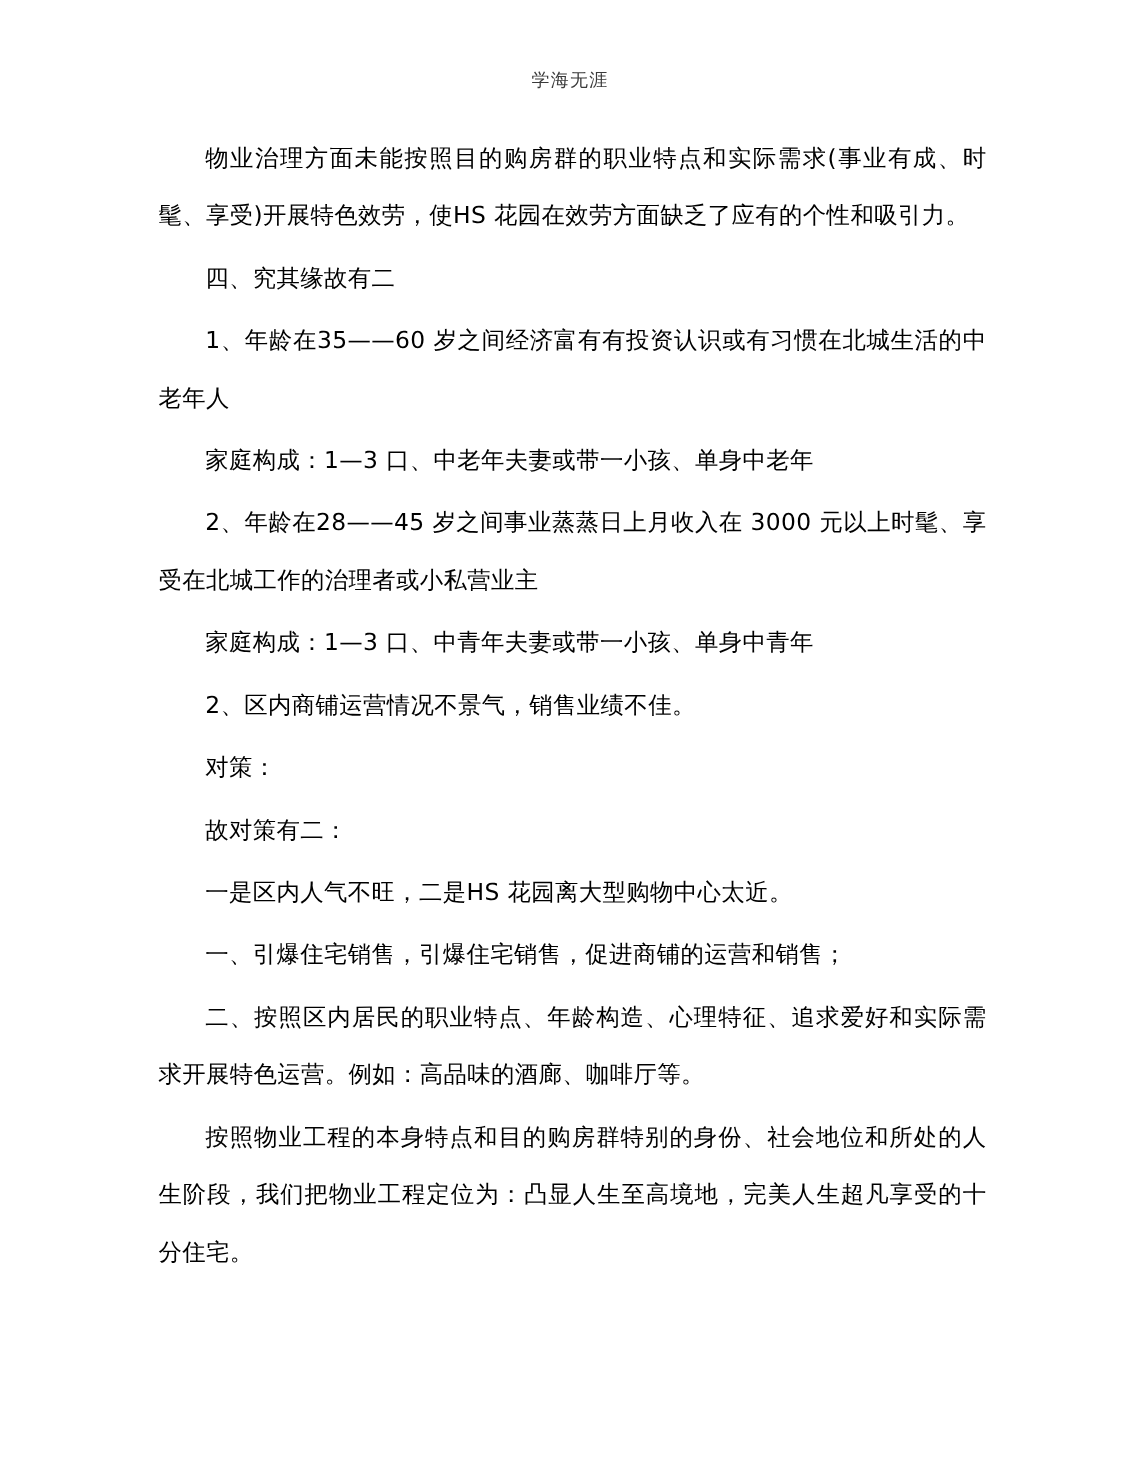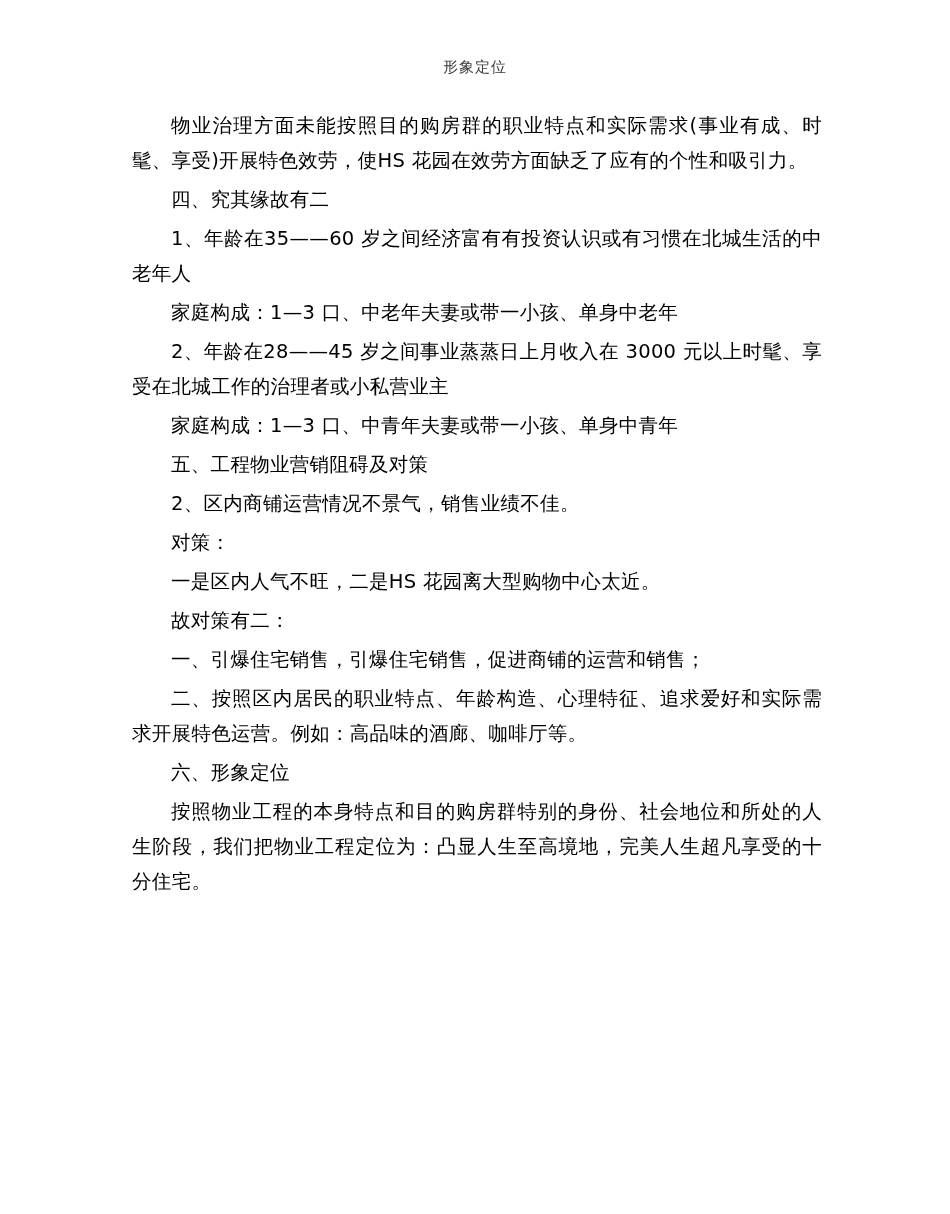--- a/index.html
+++ b/index.html
@@ -34,47 +34,45 @@
   }
   .content {
     position: absolute;
     top: 108px;
     left: 132px;
     width: 690px;
   }
   p {
     margin: 0 0 4px 0;
     font-size: 19.5px;
-    line-height: 35px;
+    line-height: 48px;
     text-align: justify;
     text-justify: inter-ideograph;
     letter-spacing: 0.3px;
     font-family: "DejaVu Sans", "Liberation Sans", sans-serif;
     font-weight: normal;
     color: #000000;
   }
   p.indent {
     text-indent: 2em;
   }
 </style>
 </head>
 <body>
 
 <div class="page">
-  <div class="header">形象定位</div>
+  <div class="header">学海无涯</div>
   <div class="content">
     <p class="indent">物业治理方面未能按照目的购房群的职业特点和实际需求(事业有成、时髦、享受)开展特色效劳，使HS 花园在效劳方面缺乏了应有的个性和吸引力。</p>
     <p class="indent">四、究其缘故有二</p>
     <p class="indent">1、年龄在35——60 岁之间经济富有有投资认识或有习惯在北城生活的中老年人</p>
     <p class="indent">家庭构成：1—3 口、中老年夫妻或带一小孩、单身中老年</p>
     <p class="indent">2、年龄在28——45 岁之间事业蒸蒸日上月收入在 3000 元以上时髦、享受在北城工作的治理者或小私营业主</p>
     <p class="indent">家庭构成：1—3 口、中青年夫妻或带一小孩、单身中青年</p>
-    <p class="indent">五、工程物业营销阻碍及对策</p>
     <p class="indent">2、区内商铺运营情况不景气，销售业绩不佳。</p>
     <p class="indent">对策：</p>
+    <p class="indent">故对策有二：</p>
     <p class="indent">一是区内人气不旺，二是HS 花园离大型购物中心太近。</p>
-    <p class="indent">故对策有二：</p>
     <p class="indent">一、引爆住宅销售，引爆住宅销售，促进商铺的运营和销售；</p>
     <p class="indent">二、按照区内居民的职业特点、年龄构造、心理特征、追求爱好和实际需求开展特色运营。例如：高品味的酒廊、咖啡厅等。</p>
-    <p class="indent">六、形象定位</p>
     <p class="indent">按照物业工程的本身特点和目的购房群特别的身份、社会地位和所处的人生阶段，我们把物业工程定位为：凸显人生至高境地，完美人生超凡享受的十分住宅。</p>
   </div>
 </div>
 
 </body></html>

